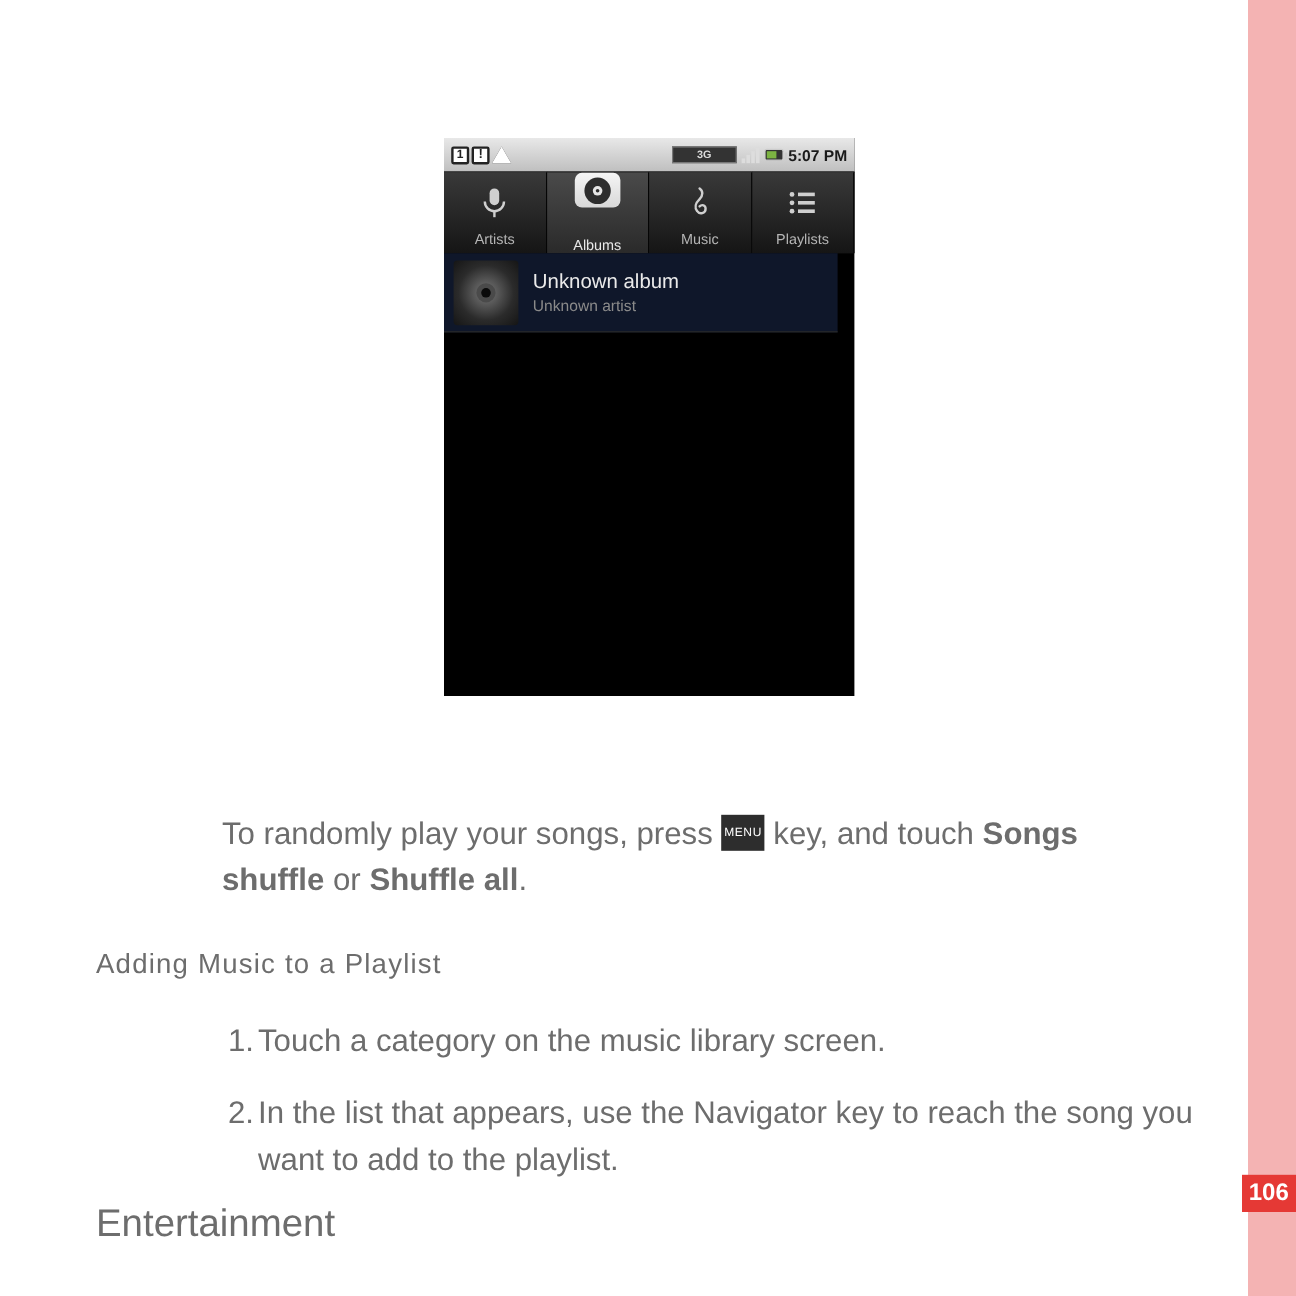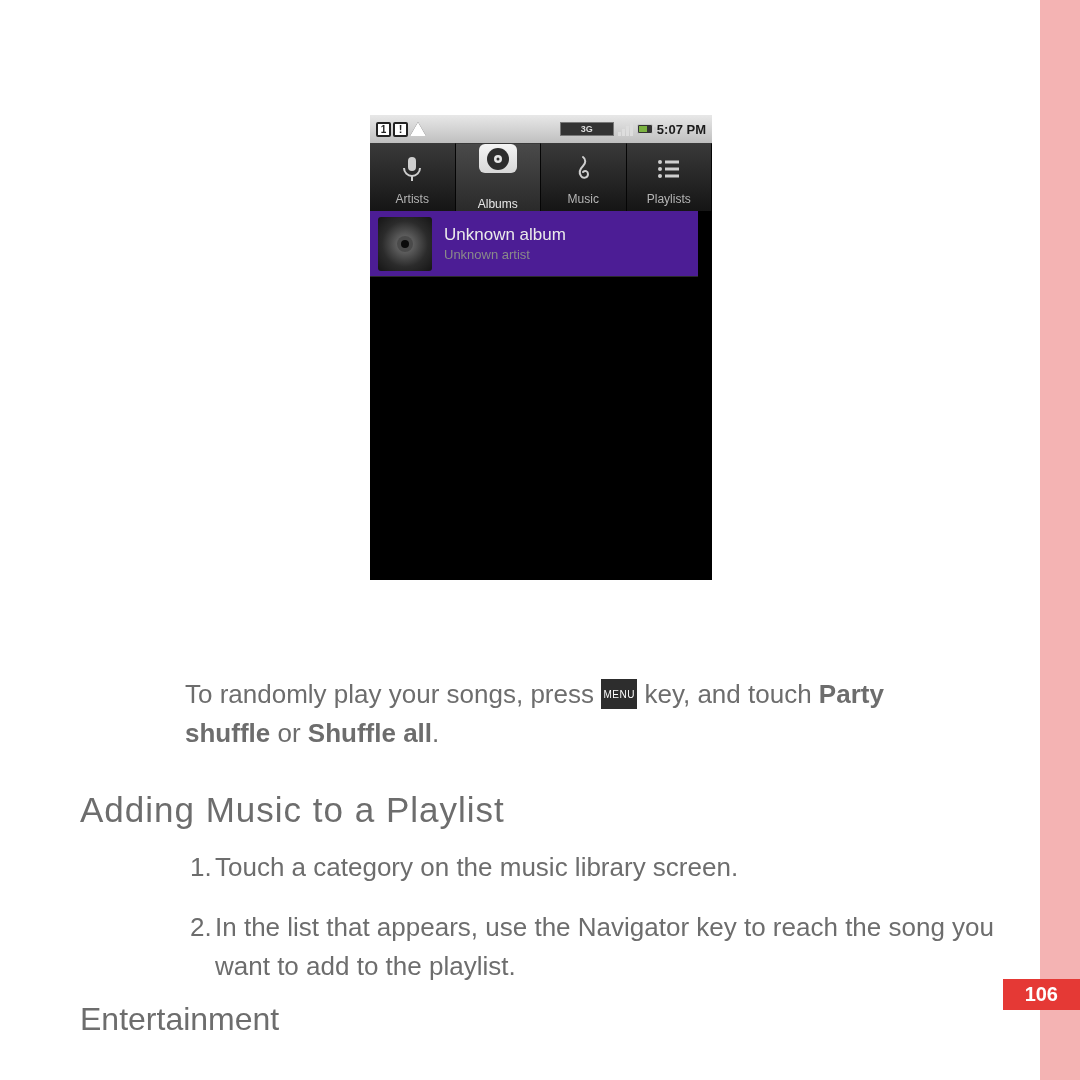--- a/index.html
+++ b/index.html
@@ -20,21 +20,21 @@
     background: #f4b3b3;
   }
   .page-number-box {
     position: absolute;
     right: 0;
     bottom: 70px;
     background: #e53935;
     color: #ffffff;
     font-size: 20px;
     font-weight: bold;
-    padding: 4px 22px;
+    padding: 4px 6px;
     min-width: 40px;
     text-align: center;
   }
   .content {
     position: absolute;
     left: 80px;
     top: 0;
     width: 960px;
     height: 1080px;
   }
@@ -126,21 +126,21 @@
     width:38px; height:38px;
     display:flex; align-items:center; justify-content:center;
   }
   .tab-label { font-size:12px; color:#b5b5b5; }
   .tab.active .tab-label { color:#e8e8e8; }
 
   .album-row {
     position:absolute;
     top:96px; left:0; right:14px;
     height:66px;
-    background:#4c1d95;
+    background:#0f172a;
     display:flex; align-items:center;
     padding:0 8px; gap:12px;
     border-bottom:1px solid #2a2a2a;
   }
   .album-art {
     width:54px; height:54px;
     background: radial-gradient(circle at 50% 50%, #777 0%, #555 28%, #2b2b2b 60%, #151515 100%);
     border-radius:3px;
     position:relative;
   }
@@ -163,21 +163,21 @@
     display:inline-flex; align-items:center; justify-content:center;
     width:36px; height:30px; background:#2d2d2d; color:#fff;
     font-size:10px; vertical-align:middle; letter-spacing:0.5px;
     position:relative; top:-2px;
   }
   .bold { font-weight:bold; color:#6d6d6d; }
 
   .heading {
     position:absolute;
     left:0px; top:790px;
-    font-size:35px; color:#6d6d6d;
+    font-size:23px; color:#6d6d6d;
     letter-spacing:1px;
   }
   .step1 {
     position:absolute;
     left:135px; top:848px; width:800px;
     font-size:26px; color:#6d6d6d; line-height:1.5;
   }
   .step2 {
     position:absolute;
     left:135px; top:908px; width:800px;
@@ -272,21 +272,21 @@
     <div class="album-row">
       <div class="album-art"></div>
       <div class="album-texts">
         <span class="album-title">Unknown album</span>
         <span class="album-artist">Unknown artist</span>
       </div>
     </div>
   </div>
 
   <div class="para1">
-    <span>To randomly play your songs, press </span><span class="menu-chip">MENU</span><span> key, and touch </span><span class="bold">Party</span><br>
+    <span>To randomly play your songs, press </span><span class="menu-chip">MENU</span><span> key, and touch </span><span class="bold">Songs</span><br>
     <span class="bold">shuffle</span><span> or </span><span class="bold">Shuffle all</span><span>.</span>
   </div>
 
   <div class="heading">Adding Music to a Playlist</div>
 
   <div class="step1">
     <div class="stepwrap">
       <span class="num">1. </span>
       <span>Touch a category on the music library screen.</span>
     </div>

